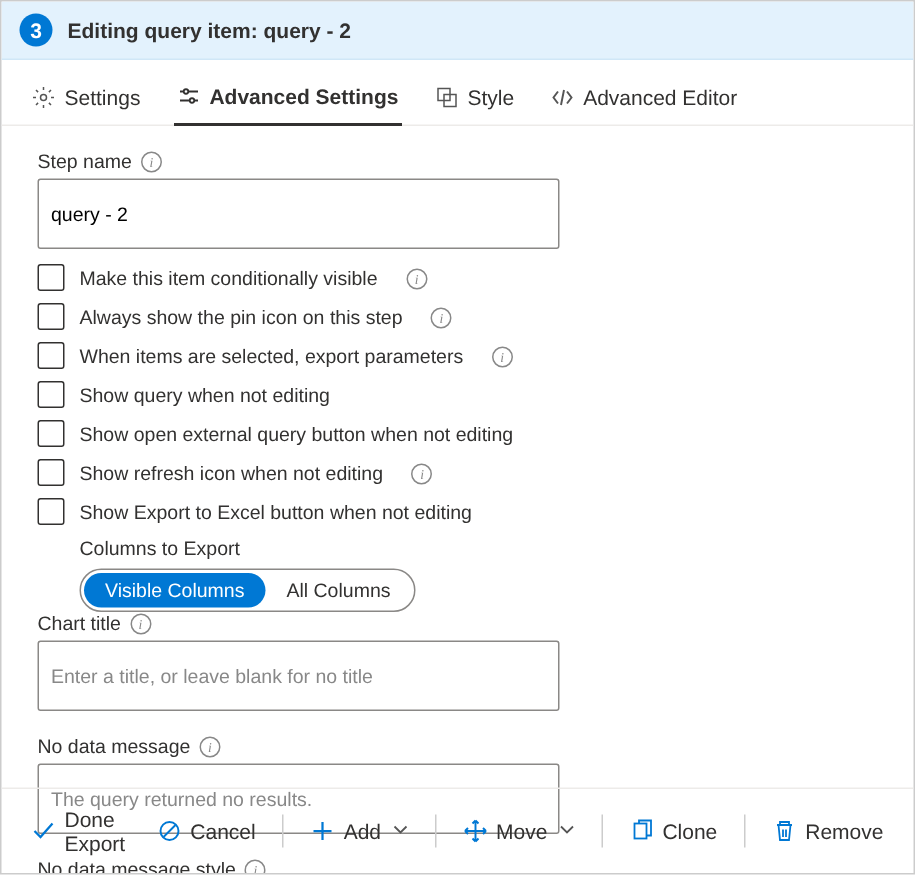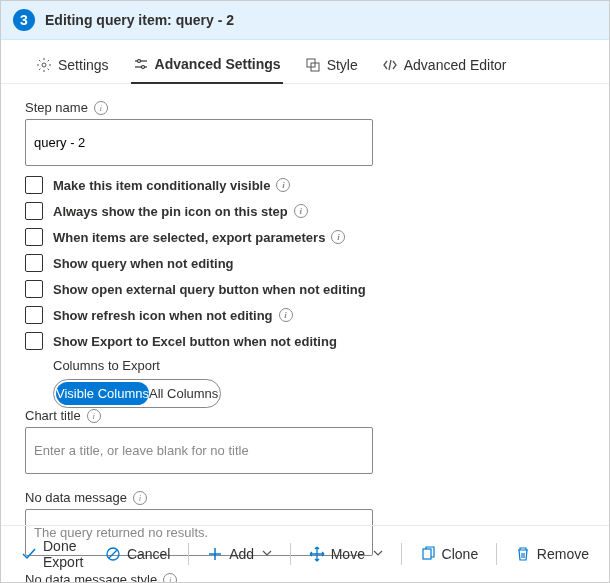--- a/index.html
+++ b/index.html
@@ -30,21 +30,21 @@
       display: flex;
       align-items: center;
       justify-content: center;
       font-weight: 600;
       font-size: 14px;
     }
     .header-title { font-weight: 600; font-size: 14px; }
     .tabs {
       display: flex;
       gap: 20px;
-      padding: 10px 18px 0 33px;
+      padding: 10px 18px 0 18px;
       border-bottom: 1px solid #edebe9;
     }
     .tab {
       display: flex;
       align-items: center;
       gap: 6px;
       padding: 6px 2px 10px 2px;
       cursor: pointer;
       color: #323130;
       font-size: 14px;
@@ -96,35 +96,35 @@
       margin-bottom: 8px;
     }
     .checkbox {
       width: 18px;
       height: 18px;
       border: 1px solid #323130;
       border-radius: 2px;
       cursor: pointer;
       flex-shrink: 0;
     }
-    .checkbox-label { display: flex; align-items: flex-start; gap: 6px; font-weight: bold; }
+    .checkbox-label { display: flex; align-items: flex-end; gap: 19px; }
     .sub-section {
       margin-left: 28px;
       margin-top: 2px;
     }
     .sub-label { font-size: 13px; margin-bottom: 6px; }
     .segmented {
       display: inline-flex;
       border: 1px solid #8a8886;
       border-radius: 16px;
       overflow: hidden;
       padding: 2px;
     }
     .seg-btn {
-      padding: 4px 0;
+      padding: 4px 14px;
       cursor: pointer;
       font-size: 13px;
       border-radius: 14px;
     }
     .seg-btn.active {
       background: #0078d4;
       color: #fff;
     }
     .select-box {
       display: flex;

